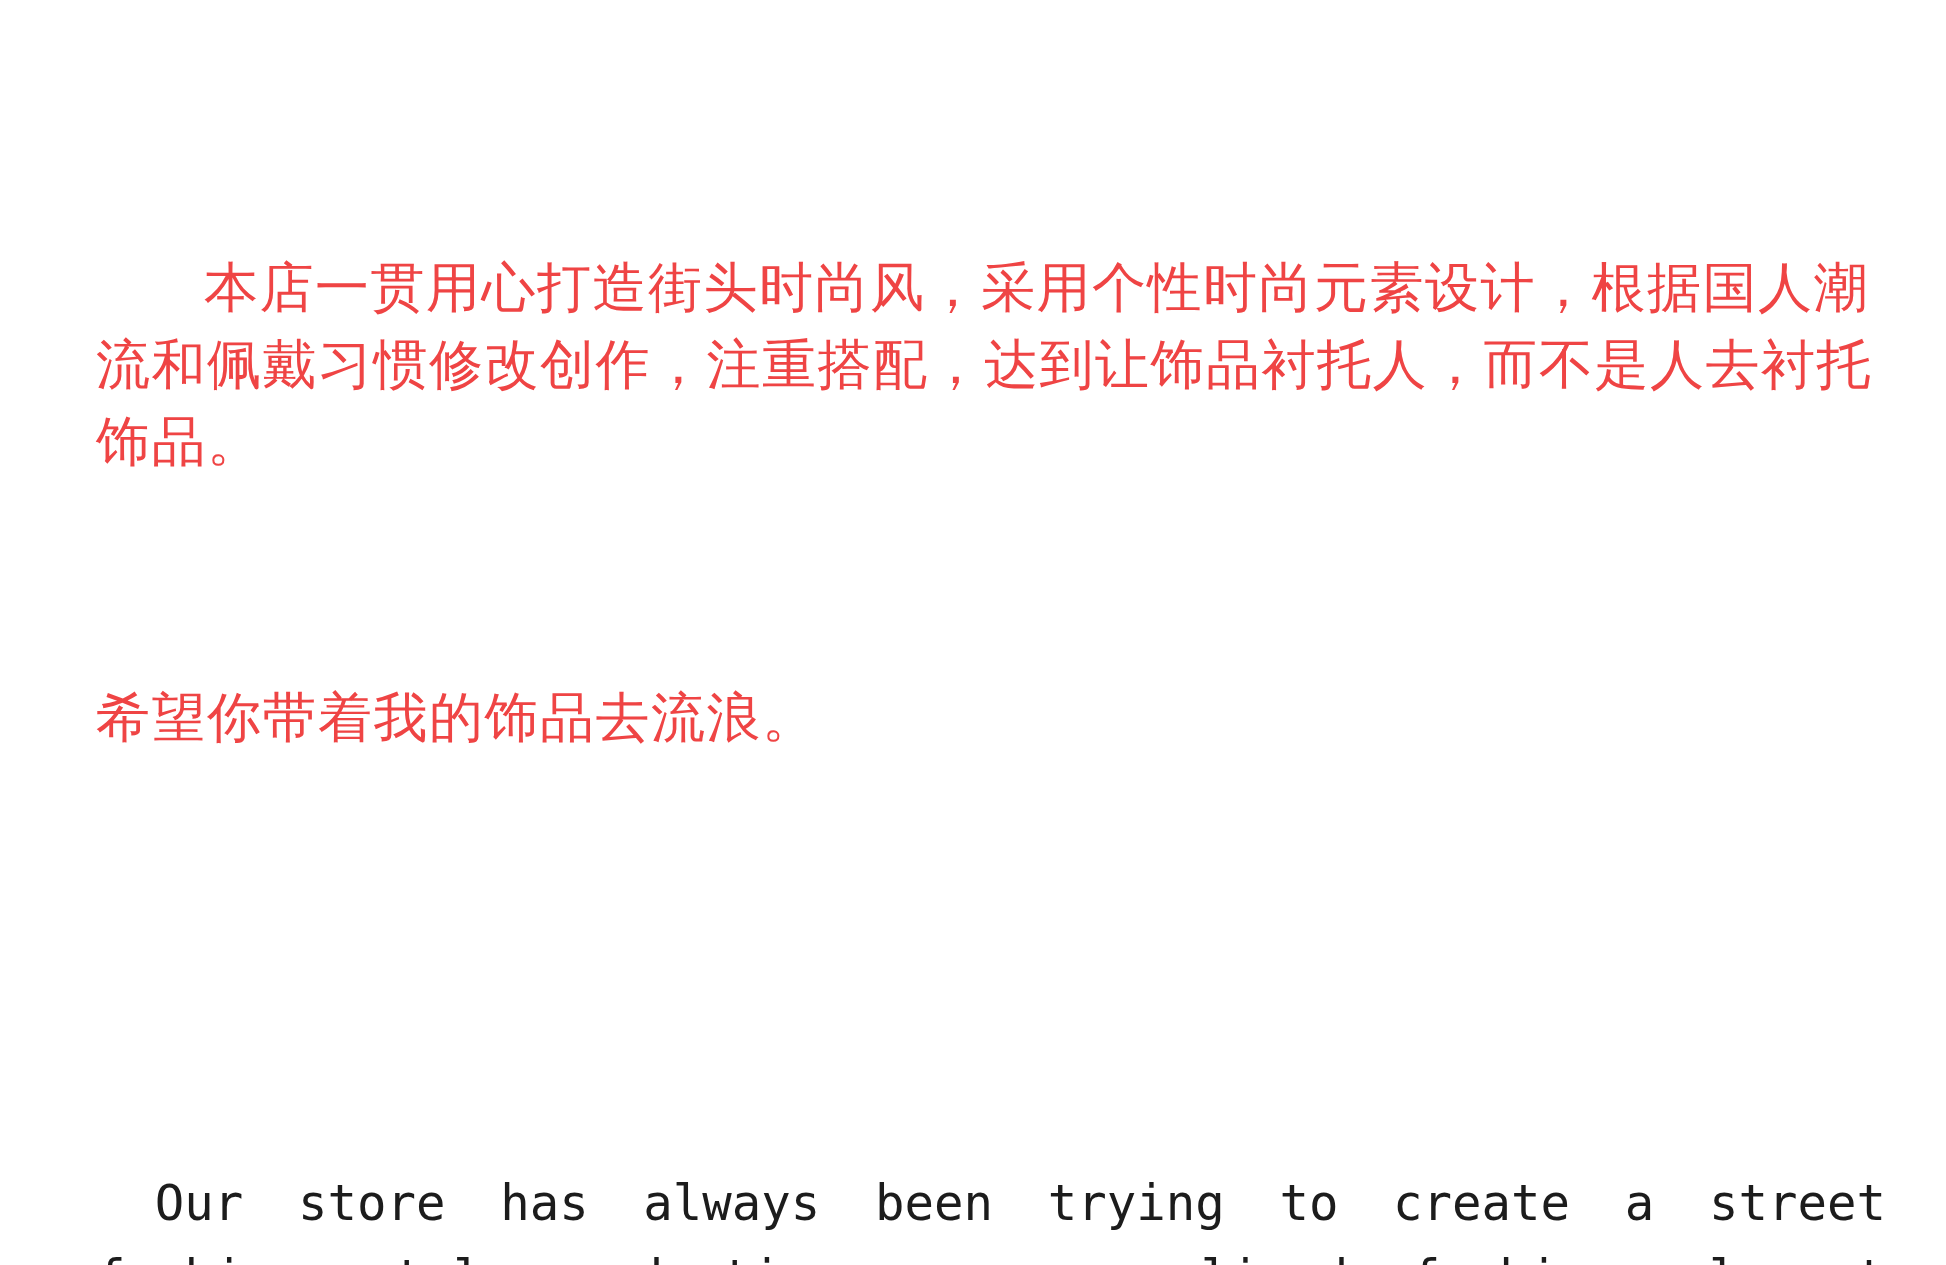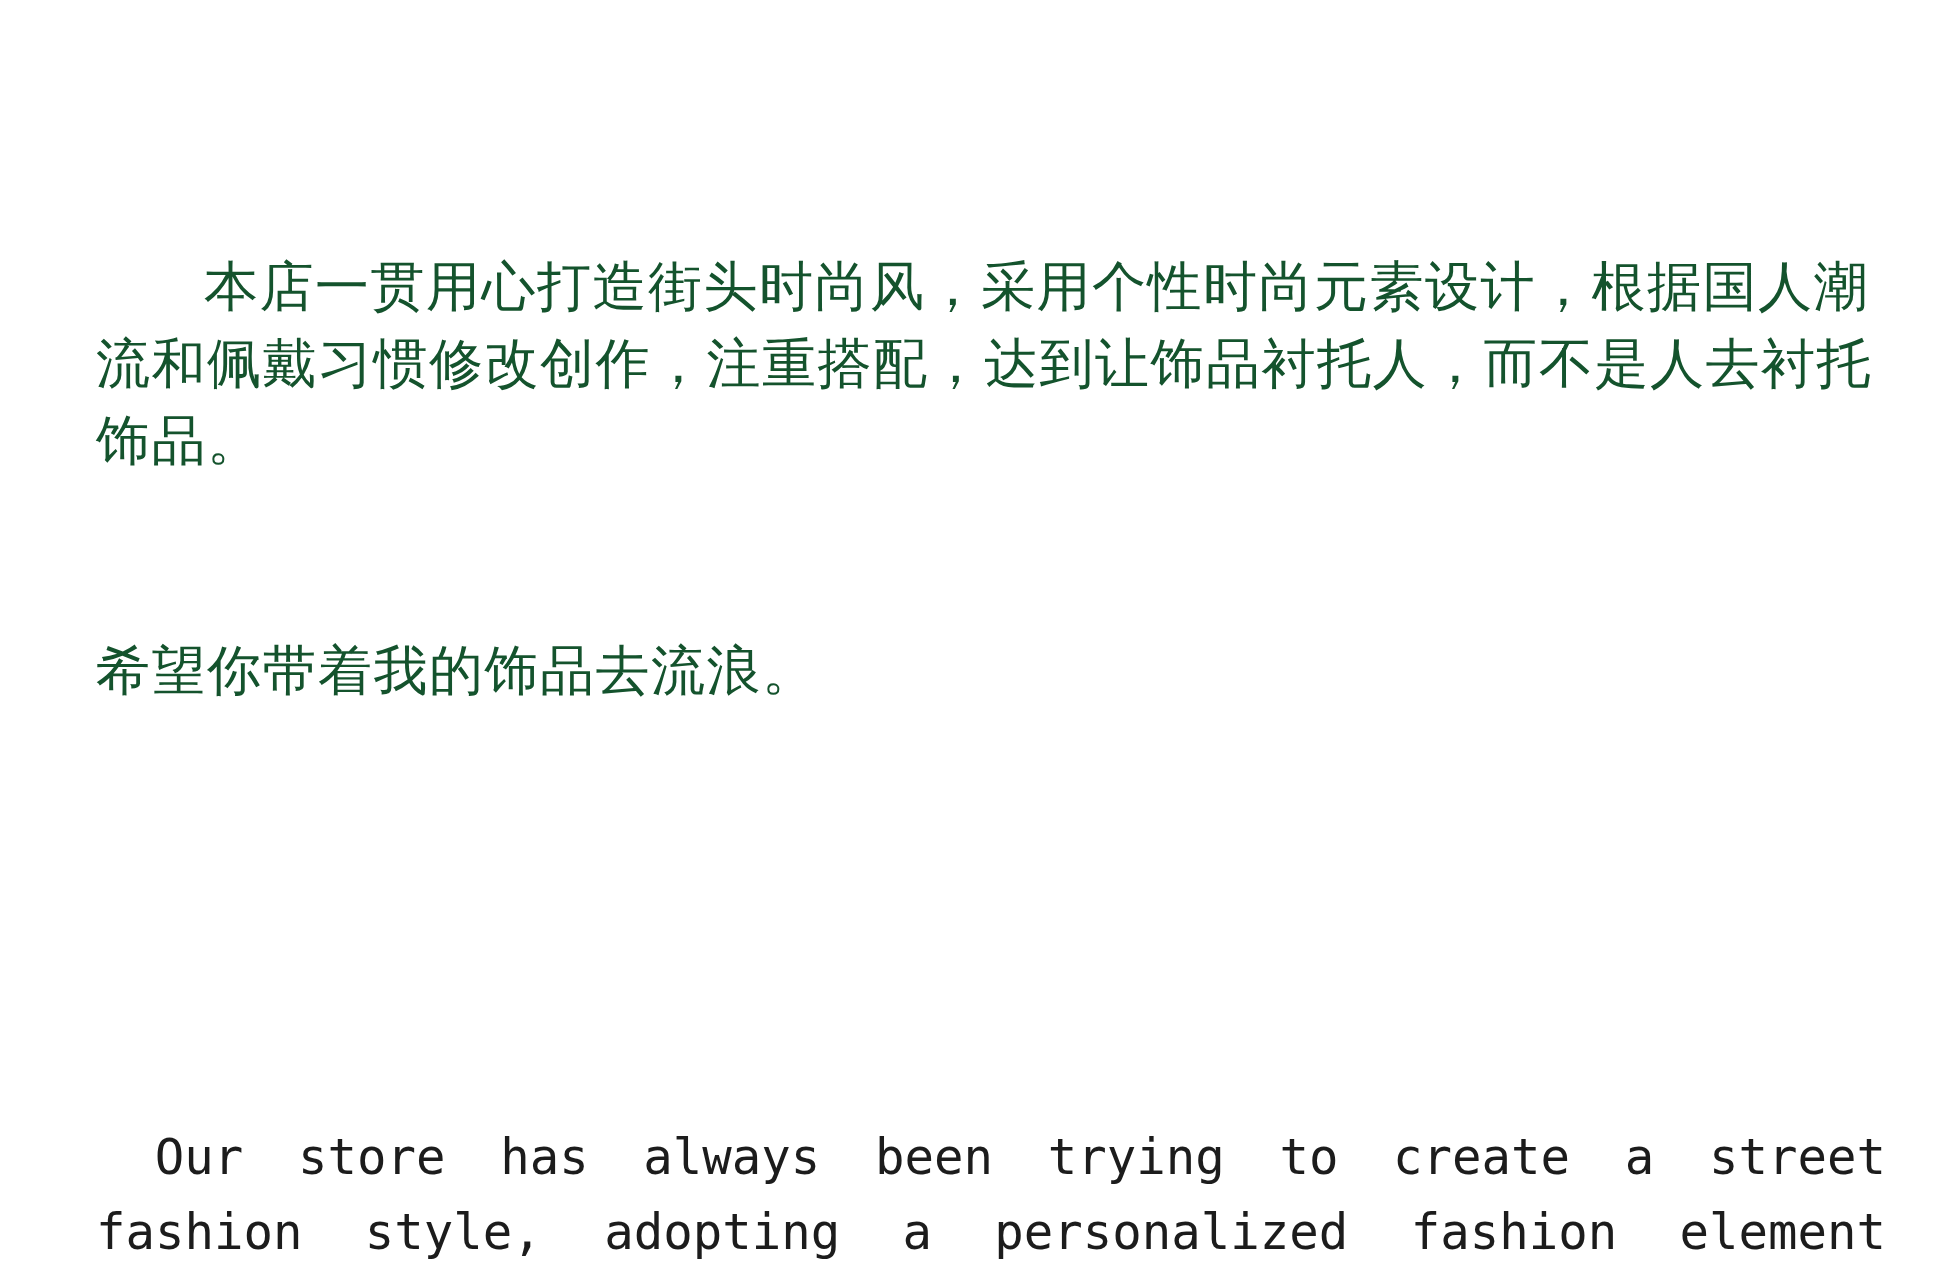--- a/index.html
+++ b/index.html
@@ -15,34 +15,35 @@
     color: #1c1c1c;
   }
   .page {
     box-sizing: border-box;
     width: 1946px;
     height: 1265px;
     padding: 96px 60px 40px 96px;
     background: #ffffff;
   }
   .block-cn {
-    font-family: Liberation Serif, serif;
+    font-family: Liberation Sans, sans-serif;
     font-size: 54px;
     line-height: 1.42;
     letter-spacing: 1.5px;
-    color: #14532d;
+    color: #ef4444;
     white-space: pre-wrap;
     word-break: break-word;
   }
   .block-cn .para-indent {
     display: block;
     text-indent: 2em;
   }
   .block-cn .para {
     display: block;
+    margin-top: 46px;
   }
   .spacer {
     height: 108px;
   }
   .block-en {
     font-family: "DejaVu Sans Mono", monospace;
     font-size: 49px;
     line-height: 1.53;
     color: #1c1c1c;
     text-align: justify;

